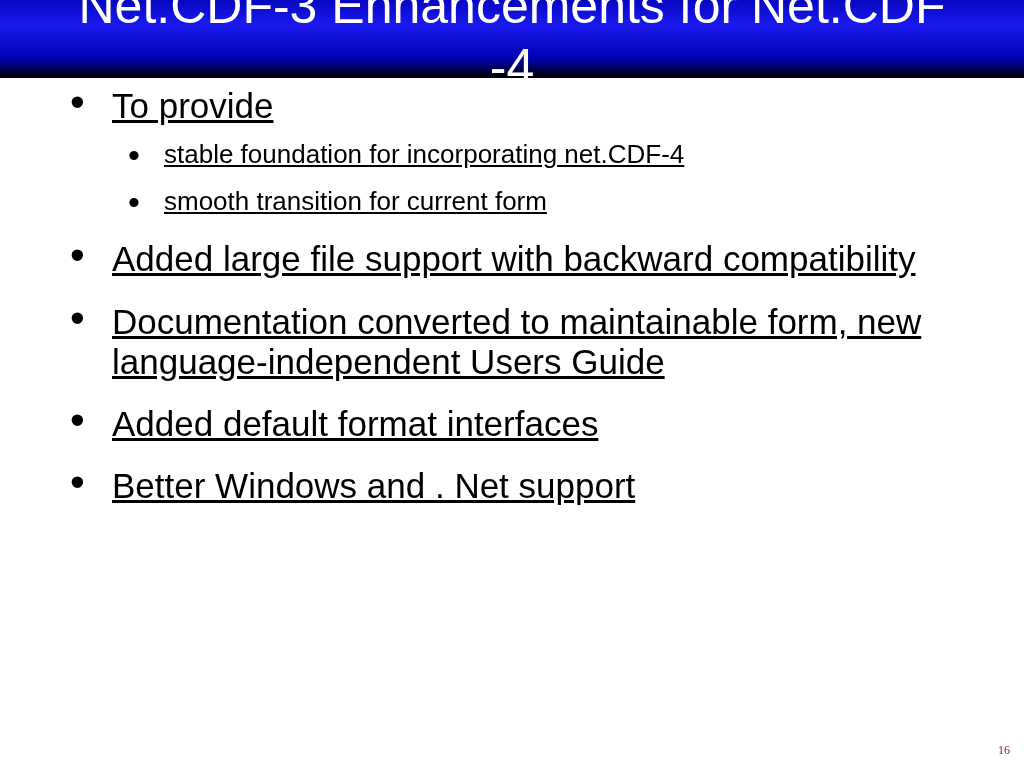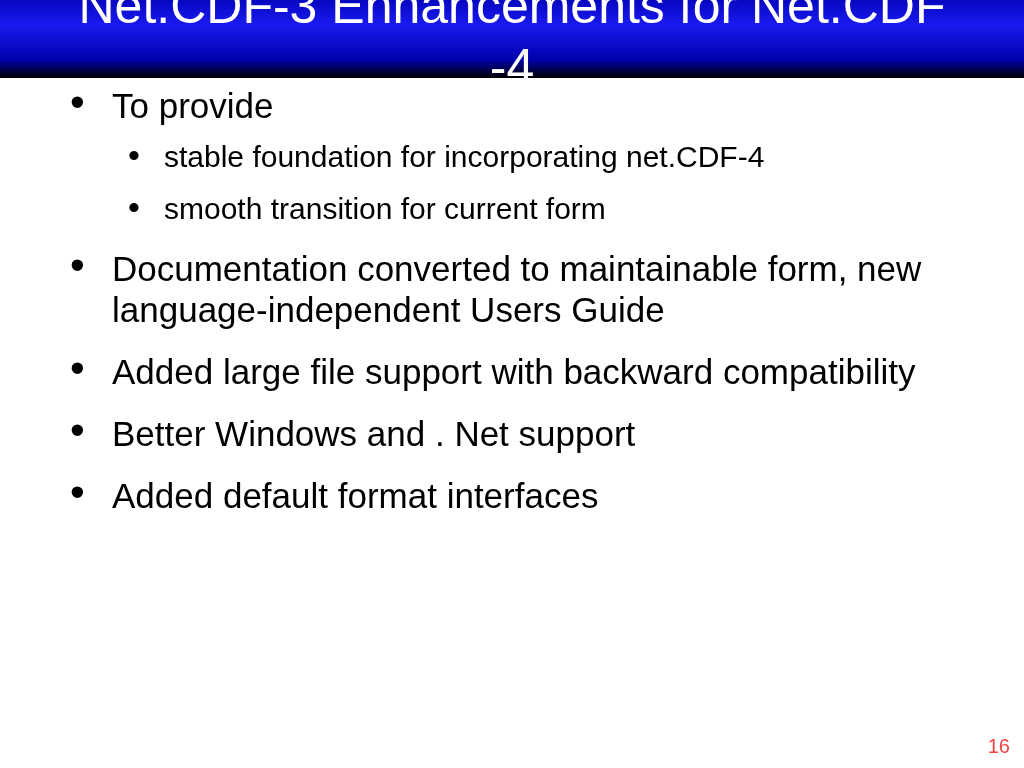--- a/index.html
+++ b/index.html
@@ -1,46 +1,46 @@
 <!DOCTYPE html>
 <html><head>
 <meta charset="utf-8">
 <style>
   html,body{margin:0;padding:0;width:1024px;height:768px;background:#fff;font-family:Arial,Helvetica,sans-serif;overflow:hidden;color:#000;}
   .slide{position:relative;width:1024px;height:768px;}
   .title-band{position:absolute;left:0;top:-28px;width:1024px;height:106px;background:linear-gradient(to bottom,#000 0%,#0000b0 18%,#1a1af0 50%,#0000b0 82%,#000 100%);}
   .title-text{position:absolute;left:0;top:-24px;width:1024px;text-align:center;color:#fff;font-size:50px;font-weight:400;line-height:1.2;}
   .title-line2{position:absolute;left:0;top:38px;width:1024px;text-align:center;color:#fff;font-size:50px;font-weight:400;}
   .body{position:absolute;left:56px;top:86px;width:930px;}
-  ul.lvl1{list-style:none;margin:0;padding:0;}
+  ul.lvl1{list-style:none;margin:0;padding:0;text-decoration:underline;}
   ul.lvl1>li{position:relative;padding-left:56px;font-size:35px;line-height:1.15;margin-bottom:22px;}
   ul.lvl1>li:before{content:"•";position:absolute;left:14px;top:-8px;font-size:42px;}
   ul.lvl2{list-style:none;margin:12px 0 0 0;padding:0;}
-  ul.lvl2>li{position:relative;padding-left:52px;font-size:30px;line-height:1.25;margin-bottom:14px;}
+  ul.lvl2>li{position:relative;padding-left:52px;font-size:26px;line-height:1.25;margin-bottom:14px;}
   ul.lvl2>li:before{content:"•";position:absolute;left:16px;top:-4px;font-size:34px;}
-  .pagenum{position:absolute;right:14px;bottom:10px;font-size:20px;color:#ef4444;}
+  .pagenum{position:absolute;right:14px;bottom:10px;font-size:12px;color:#7f1d1d;font-family:Liberation Serif, serif;}
 </style>
 </head>
 <body>
 
 <div class="slide">
   <div class="title-band"></div>
   <div class="title-text">Net.CDF-3 Enhancements for Net.CDF</div>
   <div class="title-line2">-4</div>
 
   <div class="body">
     <ul class="lvl1">
       <li>
         <span>To provide</span>
         <ul class="lvl2">
           <li><span>stable foundation for incorporating net.CDF-4</span></li>
           <li><span>smooth transition for current form</span></li>
         </ul>
       </li>
+      <li><span>Added large file support with backward compatibility</span></li>
       <li><span>Documentation converted to maintainable form, new language-independent Users Guide</span></li>
-      <li><span>Added large file support with backward compatibility</span></li>
+      <li><span>Added default format interfaces</span></li>
       <li><span>Better Windows and . Net support</span></li>
-      <li><span>Added default format interfaces</span></li>
     </ul>
   </div>
 
   <div class="pagenum">16</div>
 </div>
 
 </body></html>

